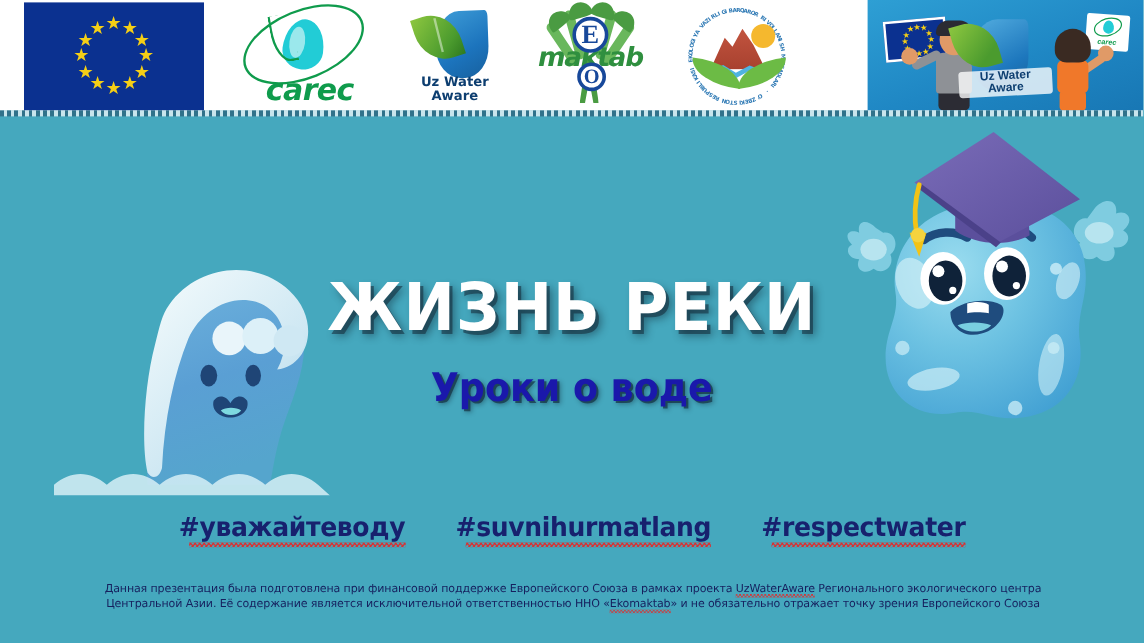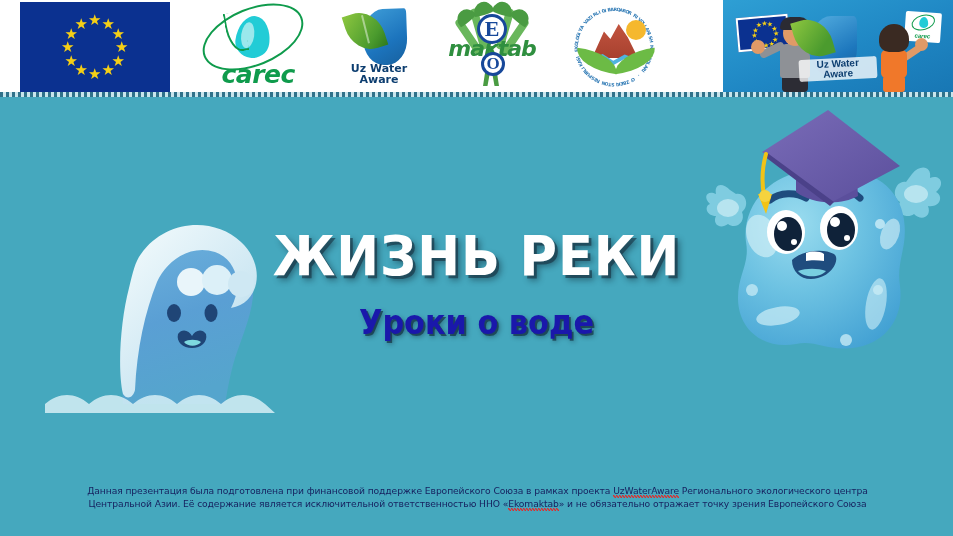--- a/index.html
+++ b/index.html
@@ -809,16 +809,21 @@
         <path d="M58 86 L72 86 L66 106 Z" fill="#f2c316"></path>
         <circle cx="65" cy="88" r="6" fill="#f5d33e"></circle>
       </g>
     </svg>
   </div>
 
   <div class="title-main">ЖИЗНЬ РЕКИ</div>
 
   <div class="title-sub">Уроки о воде</div>
 
+  <div class="hashtags">
+    <span class="hashtag">#уважайтеводу</span>
+    <span class="hashtag">#suvnihurmatlang</span>
+    <span class="hashtag">#respectwater</span>
+  </div>
 
   <div class="disclaimer"><span>Данная презентация была подготовлена при финансовой поддержке Европейского Союза в рамках проекта </span><span class="spell">UzWaterAware</span><span> Регионального экологического центра Центральной Азии. Её содержание является исключительной ответственностью ННО «</span><span class="spell">Ekomaktab</span><span>» и не обязательно отражает точку зрения Европейского Союза</span></div>
 
 </div>
 
 </body></html>

